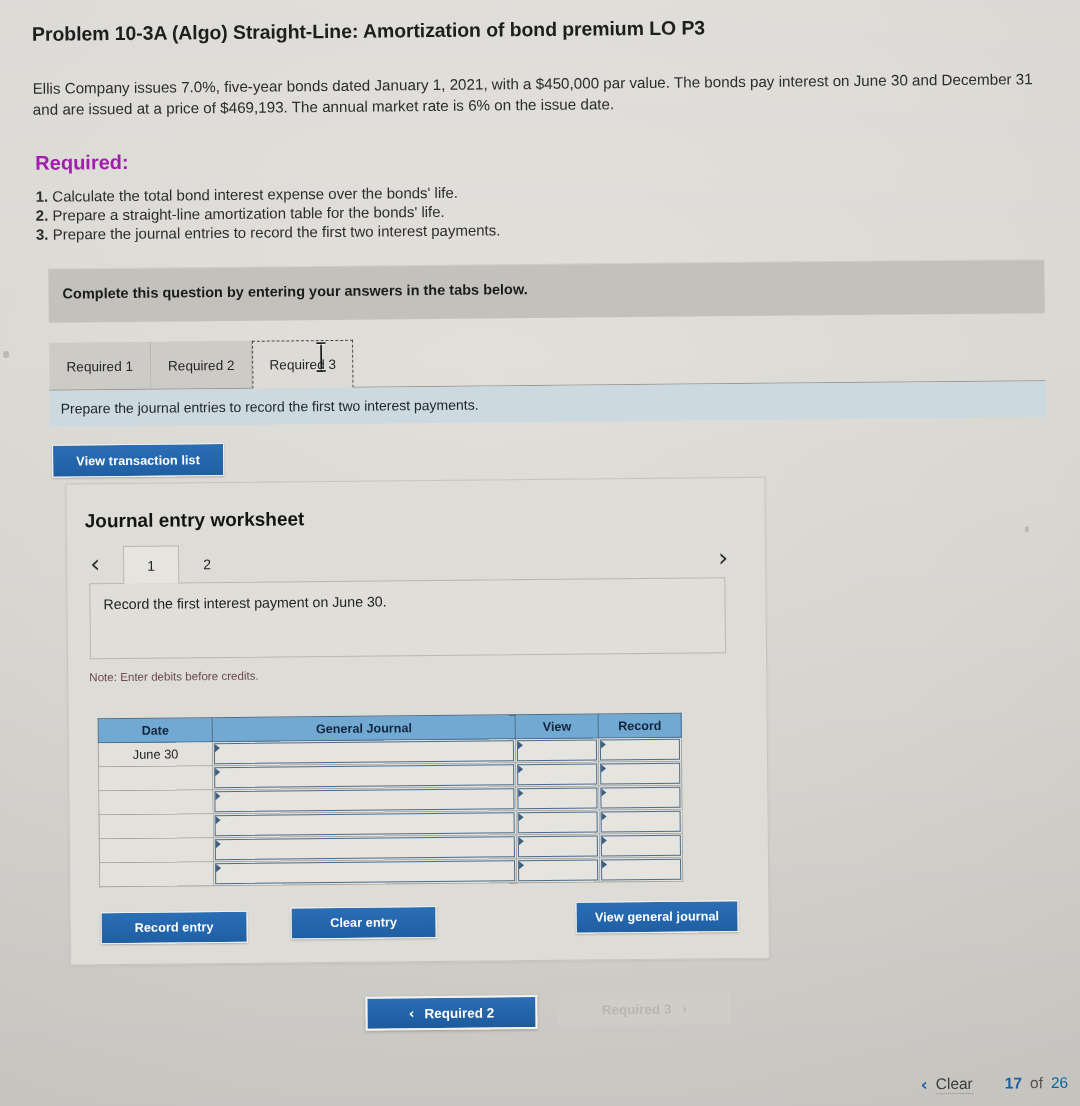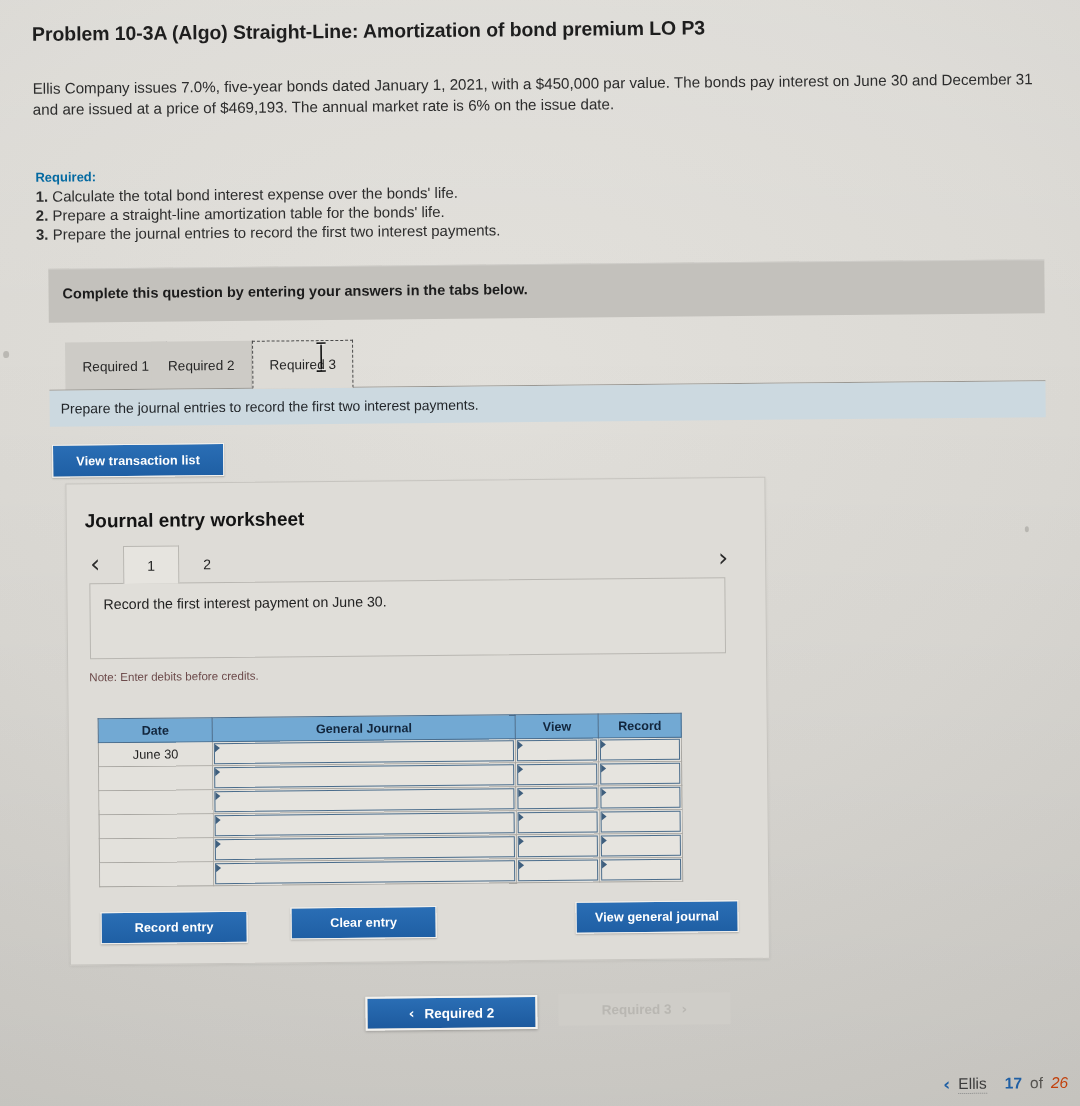--- a/index.html
+++ b/index.html
@@ -53,24 +53,24 @@
     position: absolute;
     left: 36px; top: 73px;
     width: 1020px;
     font-size: 15.2px;
     line-height: 21px;
     color: #2d2d2d;
   }
 
   #required-label {
     position: absolute;
-    left: 38px; top: 165px;
-    font-size: 13px;
-    font-weight: bold;
-    color: #0369a1;
+    left: 38px; top: 147px;
+    font-size: 20px;
+    font-weight: bold;
+    color: #a21caf;
   }
 
   .req-line {
     position: absolute;
     left: 38px;
     font-size: 15px;
     color: #2d2d2d;
     white-space: nowrap;
   }
   .req-line b { font-weight: bold; }
@@ -111,21 +111,21 @@
     display: flex;
     align-items: center;
     justify-content: center;
   }
   .rtab.active {
     background: #dddbd6;
     border: 1px dashed #4a4a4a;
     border-bottom: 1px solid #dddbd6;
     z-index: 3;
   }
-  #rtab0 { left: 16px; width: 102px; }
+  #rtab0 { left: 0; width: 102px; }
   #rtab1 { left: 102px; width: 101px; }
   #rtab2 { left: 203px; width: 101px; }
 
   #tab-underline {
     position: absolute;
     left: 50px; top: 385px;
     width: 996px;
     height: 1px;
     background: #9a9893;
   }
@@ -331,23 +331,23 @@
     position: absolute;
     right: 18px; top: 1078px;
     display: flex;
     align-items: center;
     gap: 8px;
     font-size: 15.5px;
     color: #4a4a4a;
   }
   #prev-chev { color: #1f5fa4; font-size: 17px; font-weight: bold; font-family: "DejaVu Sans", sans-serif; cursor: pointer; }
   #prev-label { color: #3c3c3c; border-bottom: 1px dotted #8a8a8a; cursor: pointer; }
-  #page-cur { color: #1f5fa4; font-weight: bold; margin-left: 10px; }
+  #page-cur { color: #1f5fa4; font-weight: bold; margin-left: 24px; }
   #page-of  { color: #55534f; }
-  #page-total { color: #c2410c; font-style: italic; }
+  #page-total { color: #0369a1; }
 
   
   #cursor-ibeam {
     position: absolute;
     left: 315px; top: 340px;
     width: 14px; height: 30px;
     z-index: 20;
     pointer-events: none;
   }
 
@@ -515,21 +515,21 @@
     <span class="navchev">‹</span>
     <span>Required 2</span>
   </div>
   <div id="nav-next">
     <span>Required 3</span>
     <span class="navchev">›</span>
   </div>
 
   <div id="pagenav">
     <span id="prev-chev">‹</span>
-    <span id="prev-label">Ellis</span>
+    <span id="prev-label">Clear</span>
     <span id="page-cur">17</span>
     <span id="page-of">of</span>
     <span id="page-total">26</span>
   </div>
 
   <svg id="cursor-ibeam" viewBox="0 0 14 30">
     <path d="M3 1 H11 M7 1 V29 M3 29 H11" stroke="#111" stroke-width="1.6" fill="none" stroke-linecap="round"></path>
     <path d="M3.5 2.5 H10.5 M3.5 27.5 H10.5" stroke="#fff" stroke-width="0.7" fill="none"></path>
   </svg>
 

